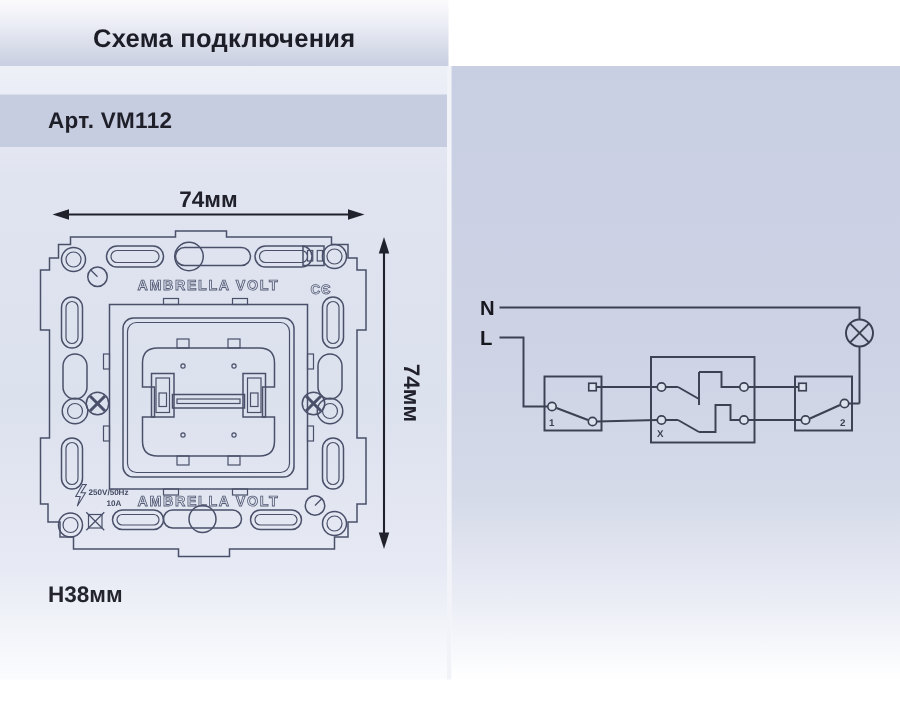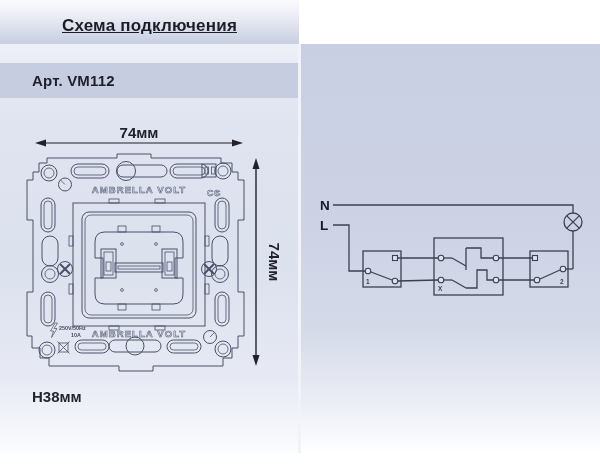--- a/index.html
+++ b/index.html
@@ -4,21 +4,21 @@
 <style>
   html,body{margin:0;padding:0;}
   body{width:600px;height:467px;overflow:hidden;font-family:"Liberation Sans",sans-serif;background:#fff;}
   .page{position:relative;width:600px;height:467px;}
 
   
   .header{position:absolute;left:0;top:0;width:600px;height:52px;display:flex;}
   .tab{height:52px;display:flex;align-items:center;justify-content:center;
        font-size:17px;font-weight:600;color:#1c1d26;letter-spacing:.2px;}
   .tab-left{width:301px;background:linear-gradient(180deg,#ffffff 0%,#f2f3f9 35%,#d6dae8 80%,#cacfe1 100%);}
-  .tab-right{width:299px;background:linear-gradient(180deg,#fbfbfd 0%,#ecedf5 30%,#ccd2e3 78%,#c2c9dd 100%);text-decoration:underline;}
+  .tab-right{width:299px;background:linear-gradient(180deg,#fbfbfd 0%,#ecedf5 30%,#ccd2e3 78%,#c2c9dd 100%);}
   .header-gap{position:absolute;left:0;top:52px;width:600px;height:6px;background:#ffffff;}
 
   
   .content{position:absolute;left:0;top:44px;width:600px;height:409px;}
   .panel-left{position:absolute;left:0;top:0;width:298px;height:409px;
       background:linear-gradient(180deg,#eef0f8 0%,#e0e4f0 18%,#dce1ee 55%,#e7eaf4 82%,#fbfcfe 100%);}
   .panel-divider{position:absolute;left:298px;top:0;width:3px;height:409px;background:#f1f3f9;}
   .panel-right{position:absolute;left:301px;top:0;width:299px;height:409px;
       background:linear-gradient(180deg,#c9cfe2 0%,#cdd3e5 45%,#d5dae9 70%,#eceef6 88%,#ffffff 100%);}
 

